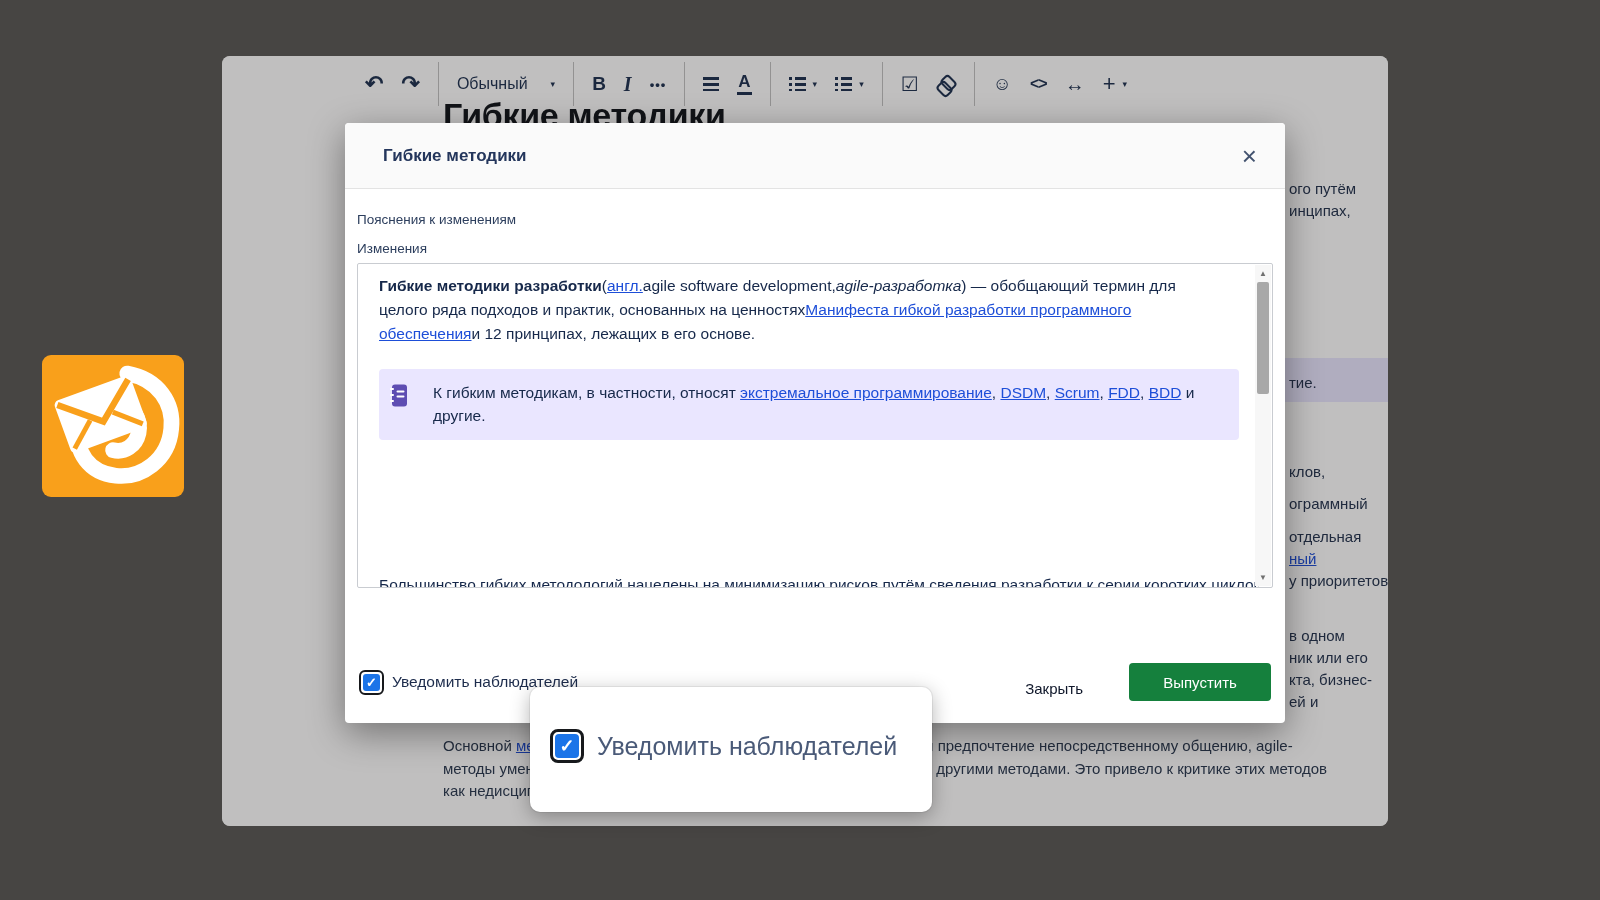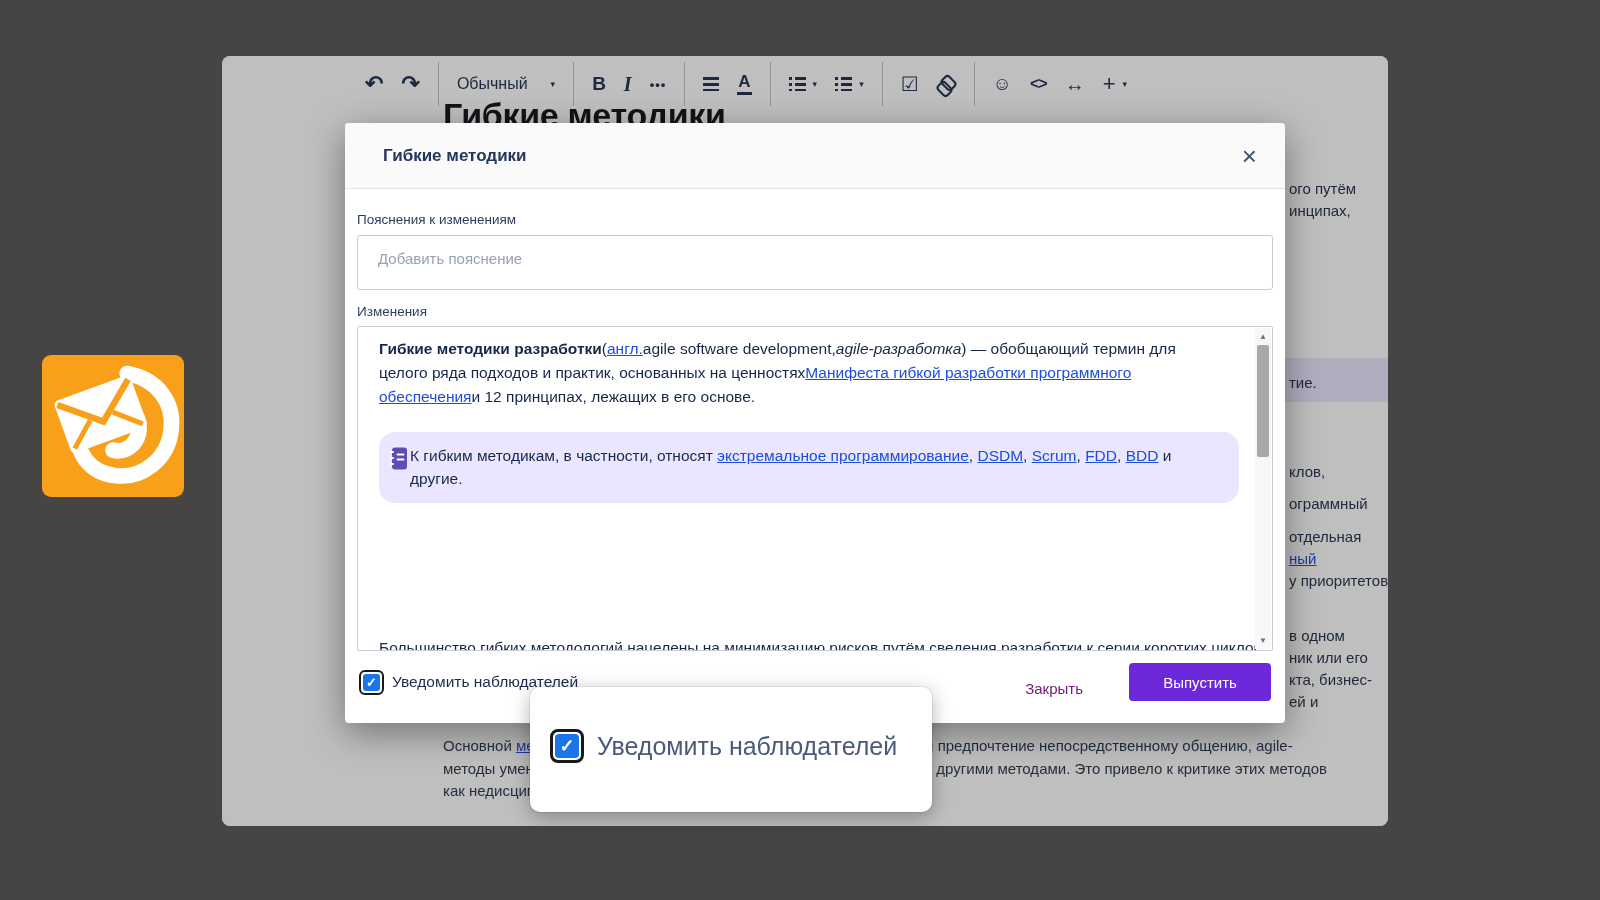--- a/index.html
+++ b/index.html
@@ -80,39 +80,39 @@
   .lbl-comment { padding-top:23px; }
   .comment-input { margin-top:8px; width:100%; height:55px; border:1px solid #c9ccd1; border-radius:3px;
     padding:14px 20px; font-size:15px; color:#333; font-family:inherit; resize:none; display:block; }
   .comment-input::placeholder { color:#98a1b0; }
   .lbl-changes { padding-top:14px; }
   .changes { margin-top:7px; height:325px; border:1px solid #c9ccd1; border-radius:2px;
     position:relative; overflow:hidden; background:#fff; }
   .changes-inner { padding:10px 46px 0 21px; font-size:15.5px; line-height:24px; color:#16284a; }
   .p-date { margin-top:10px; }
   .img-line { margin-top:8px; display:flex; align-items:center; gap:2px; }
-  .purple-panel { margin-top:23px; width:860px; background:#eae6ff; border-radius:16px;
-    padding:12px 18px 13px 10px; display:flex; gap:1px; line-height:23px; }
+  .purple-panel { margin-top:23px; width:860px; background:#eae6ff; border-radius:4px;
+    padding:12px 18px 13px 10px; display:flex; gap:24px; line-height:23px; }
   .panel-text { flex:1; }
   .clipped-line { position:absolute; left:21px; bottom:0; width:880px; height:11px; overflow:hidden;
     font-size:15.5px; color:#16284a; white-space:nowrap; }
   .sbar { position:absolute; top:1px; right:1px; bottom:1px; width:16px; background:#f7f7f7; }
   .sbar-up, .sbar-dn { position:absolute; left:0; right:0; text-align:center; font-size:8px; color:#707070; }
   .sbar-up { top:4px; } .sbar-dn { bottom:4px; }
   .sbar-thumb { position:absolute; top:17px; left:2px; right:2px; height:112px; background:#a8a8a8; border-radius:2px; }
 
   .dlg-footer { position:absolute; left:14px; right:14px; bottom:20px; height:42px; display:flex; align-items:center; }
   .cb-wrap { width:25px; height:25px; border:2px solid #17191c; border-radius:6px;
     display:flex; align-items:center; justify-content:center; cursor:pointer; background:#fff; }
   .cb-box { width:17px; height:17px; background:#1b74e8; border-radius:3px; color:#fff;
     font-size:13px; font-weight:700; display:flex; align-items:center; justify-content:center; }
   .cb-label { margin-left:8px; font-size:15.5px; color:#1d2c4c; }
   .btn-close { margin-left:auto; background:none; border:none; cursor:pointer;
-    font-size:15px; color:#701a75; padding:8px 20px; font-family:inherit;margin-top:12px; }
-  .btn-publish { margin-left:26px; width:142px; height:38px; background:#6d28d9; border:none; cursor:pointer;
+    font-size:15px; color:#0f172a; padding:8px 20px; font-family:inherit;margin-top:12px; }
+  .btn-publish { margin-left:26px; width:142px; height:38px; background:#15803d; border:none; cursor:pointer;
     color:#fff; border-radius:4px; font-size:15px; font-family:inherit; }
 
   
   .loupe { position:absolute; left:530px; top:687px; width:402px; height:125px;
     background:#ffffff; border-radius:10px; box-shadow:0 5px 20px rgba(0,0,0,0.30), 0 0 0 1px rgba(0,0,0,0.06);
     z-index:20; }
   .loupe-row { display:flex; align-items:center; padding:42px 0 0 20px; }
   .cb-wrap-lg { width:34px; height:34px; border:3px solid #17191c; border-radius:8px;
     display:flex; align-items:center; justify-content:center; background:#fff; }
   .cb-box-lg { width:24px; height:24px; background:#1b74e8; border-radius:4px; color:#fff;
@@ -220,21 +220,20 @@
   </svg>
 </div>
 
 <div class="dialog">
   <div class="dlg-header">
     <span class="dlg-title">Гибкие методики</span>
     <button class="dlg-close">×</button>
   </div>
   <div class="dlg-body">
     <div class="lbl lbl-comment">Пояснения к изменениям</div>
-    <textarea class="comment-input" placeholder="Добавить пояснение" style=""></textarea>
     <div class="lbl lbl-changes">Изменения</div>
 
     <div class="changes">
       <div class="changes-inner">
         <p><span style="font-weight: 700;">Гибкие методики разработки</span><span>(</span><a class="lnk">англ.</a><span>agile software development,</span><span style="font-style: italic;">agile-разработка</span><span>) — обобщающий термин для целого ряда подходов и практик, основанных на ценностях</span><a class="lnk">Манифеста гибкой разработки программного обеспечения</a><span>и 12 принципах, лежащих в его основе.</span></p>
         <div class="purple-panel">
           <svg width="20" height="25" viewBox="0 0 20 24" style="flex:none; margin-top:2px;">
             <rect x="3" y="1" width="15" height="22" rx="3" fill="#5e4db2"></rect>
             <rect x="7.5" y="7" width="8" height="2" rx="1" fill="#ffffff"></rect>
             <rect x="7.5" y="12" width="8" height="2" rx="1" fill="#ffffff"></rect>

